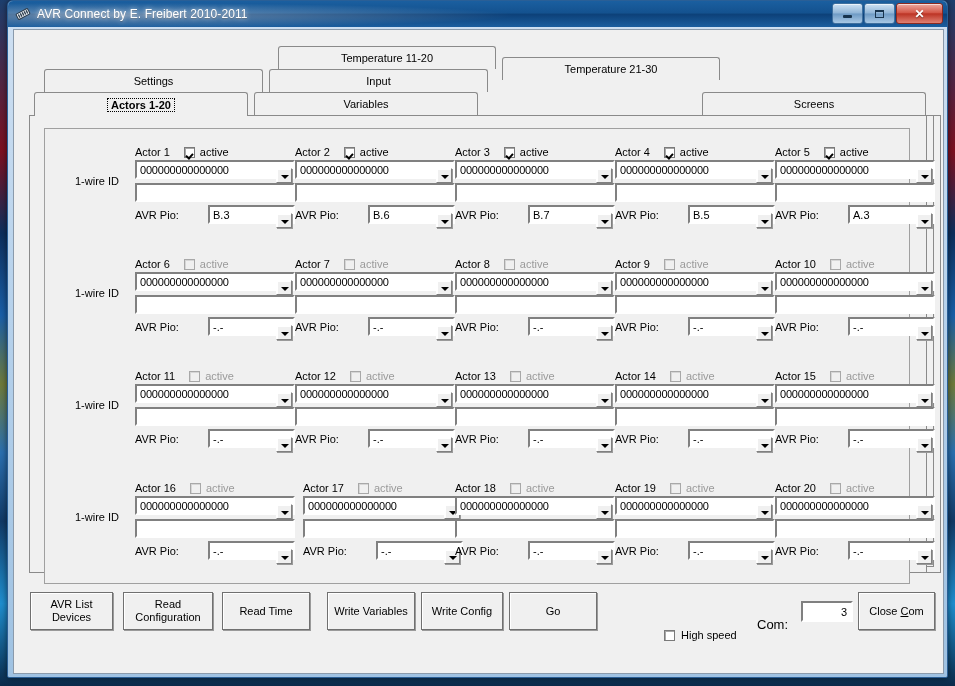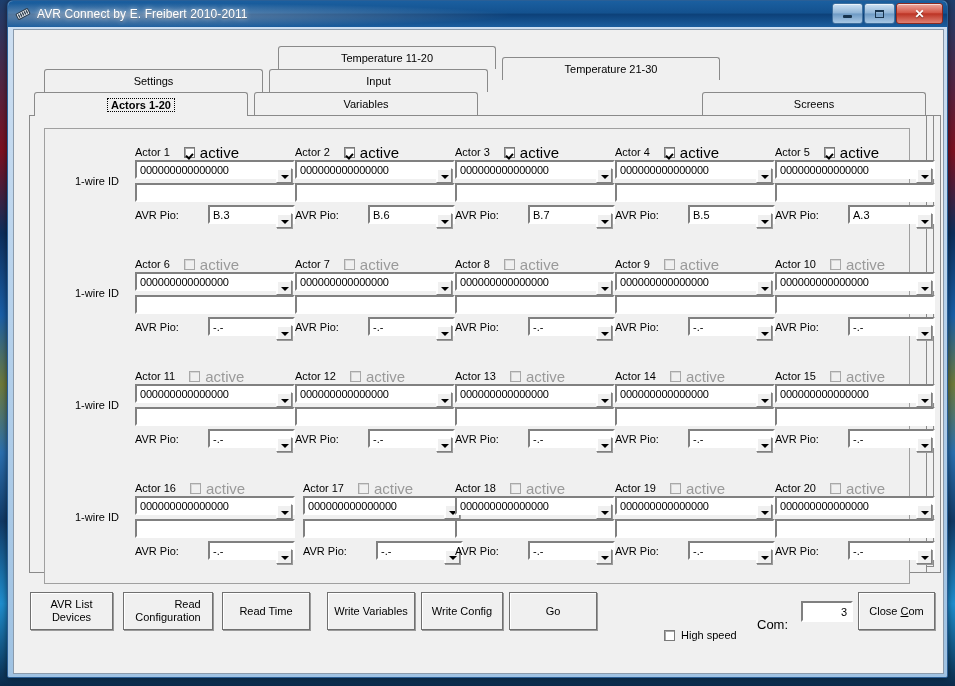--- a/index.html
+++ b/index.html
@@ -109,21 +109,21 @@
   .cb{
     width:11px;height:11px;border:1px solid #7a7a7a;background:#fff;
     box-sizing:border-box;position:relative;margin-left:14px;margin-right:5px;flex:none;
     box-shadow:inset 1px 1px 0 #a8a8a8;
   }
   .cb.dis{background:#f0f0f0;border-color:#a8a8a8;box-shadow:inset 1px 1px 0 #d6d6d6;}
   .cb.on:after{
     content:"";position:absolute;left:2px;top:4px;width:3px;height:5px;
     border:solid #000;border-width:0 2px 2px 0;transform:rotate(42deg);
   }
-  .acttxt{font-size:15px;color:#000}
+  .acttxt{font-size:11px;color:#000}
   .acttxt.dis{color:#9a9a9a}
 
   
   .combo{
     position:absolute;left:0;top:17px;width:160px;height:19px;
     background:#fff;border:2px solid;
     border-color:#808080 #ffffff #ffffff #808080;
     box-sizing:border-box;display:flex;align-items:center;
   }
   .combo .val{
@@ -654,21 +654,21 @@
               </div>
             </div>
           </div>
       </div>
     </div>
 
     <div id="bottom">
       <div class="btn" style="left:0px;width:83px;">
         <span><span>AVR List</span><br><span>Devices</span></span>
       </div>
-      <div class="btn" style="left:93px;width:90px;text-align:right;">
+      <div class="btn" style="left:93px;width:90px;">
         <span><span>Read</span><br><span>Configuration</span></span>
       </div>
       <div class="btn" style="left:192px;width:88px;">
         <span>Read Time</span>
       </div>
       <div class="btn" style="left:297px;width:88px;">
         <span>Write Variables</span>
       </div>
       <div class="btn" style="left:391px;width:82px;">
         <span>Write Config</span>

